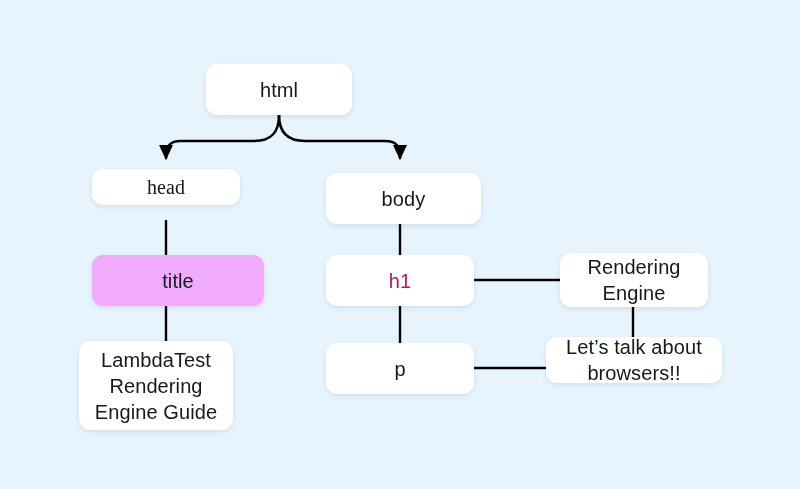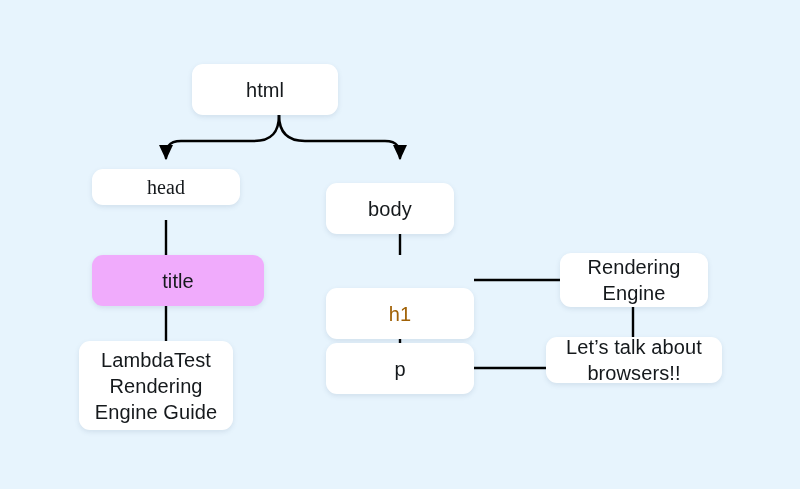--- a/index.html
+++ b/index.html
@@ -75,33 +75,33 @@
     <line x1="400" y1="306" x2="400" y2="343" stroke="#000000" stroke-width="2.4"></line>
 
     <line x1="474" y1="280" x2="561" y2="280" stroke="#000000" stroke-width="2.4"></line>
 
     <line x1="474" y1="368" x2="547" y2="368" stroke="#000000" stroke-width="2.4"></line>
 
     <line x1="633" y1="307" x2="633" y2="337" stroke="#000000" stroke-width="2.4"></line>
   </svg>
 
   <div id="node-layer">
-      <div class="node" style="left: 192px; top: 64px; width: 146px; height: 51px; background: rgb(255, 255, 255); color: rgb(21, 25, 28);">
+      <div class="node" style="left: 206px; top: 64px; width: 146px; height: 51px; background: rgb(255, 255, 255); color: rgb(21, 25, 28);">
         <span class="node-label">html</span>
       </div>
       <div class="node" style="left: 92px; top: 169px; width: 148px; height: 36px; background: rgb(255, 255, 255); color: rgb(21, 25, 28); font-family: Liberation Serif, serif;">
         <span class="node-label">head</span>
       </div>
-      <div class="node" style="left: 326px; top: 183px; width: 128px; height: 51px; background: rgb(255, 255, 255); color: rgb(21, 25, 28);">
+      <div class="node" style="left: 326px; top: 173px; width: 155px; height: 51px; background: rgb(255, 255, 255); color: rgb(21, 25, 28);">
         <span class="node-label">body</span>
       </div>
       <div class="node" style="left: 92px; top: 255px; width: 172px; height: 51px; background: #f0abfc; color: rgb(21, 25, 28);">
         <span class="node-label">title</span>
       </div>
-      <div class="node" style="left: 326px; top: 255px; width: 148px; height: 51px; background: rgb(255, 255, 255); color: #a16207; margin-top: 33px;">
+      <div class="node" style="left: 326px; top: 255px; width: 148px; height: 51px; background: rgb(255, 255, 255); color: #be185d;">
         <span class="node-label">h1</span>
       </div>
       <div class="node" style="left: 560px; top: 253px; width: 148px; height: 54px; background: rgb(255, 255, 255); color: rgb(21, 25, 28);">
         <span class="node-label">Rendering
 Engine</span>
       </div>
       <div class="node" style="left: 79px; top: 341px; width: 154px; height: 89px; background: rgb(255, 255, 255); color: rgb(21, 25, 28);">
         <span class="node-label">LambdaTest
 Rendering
 Engine Guide</span>

